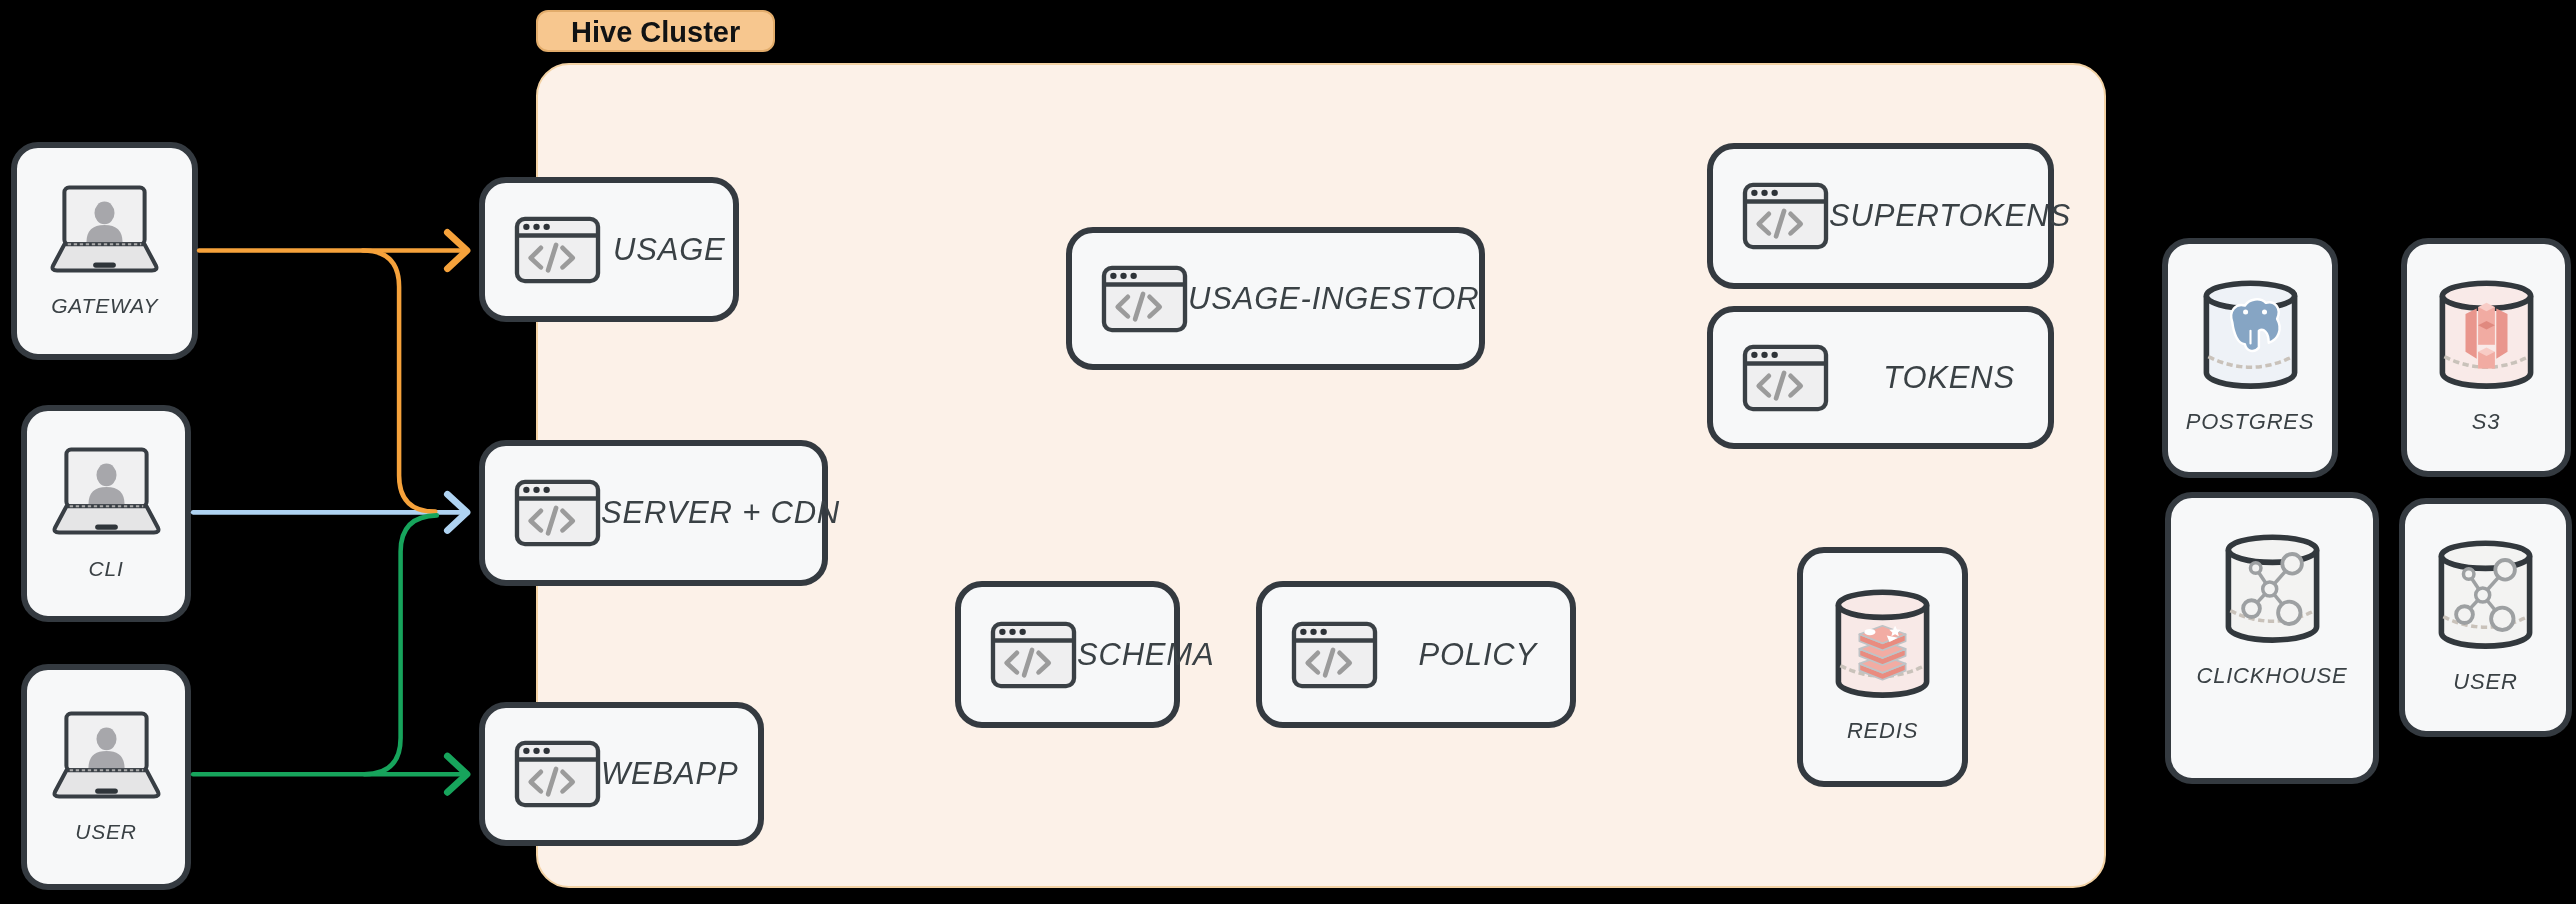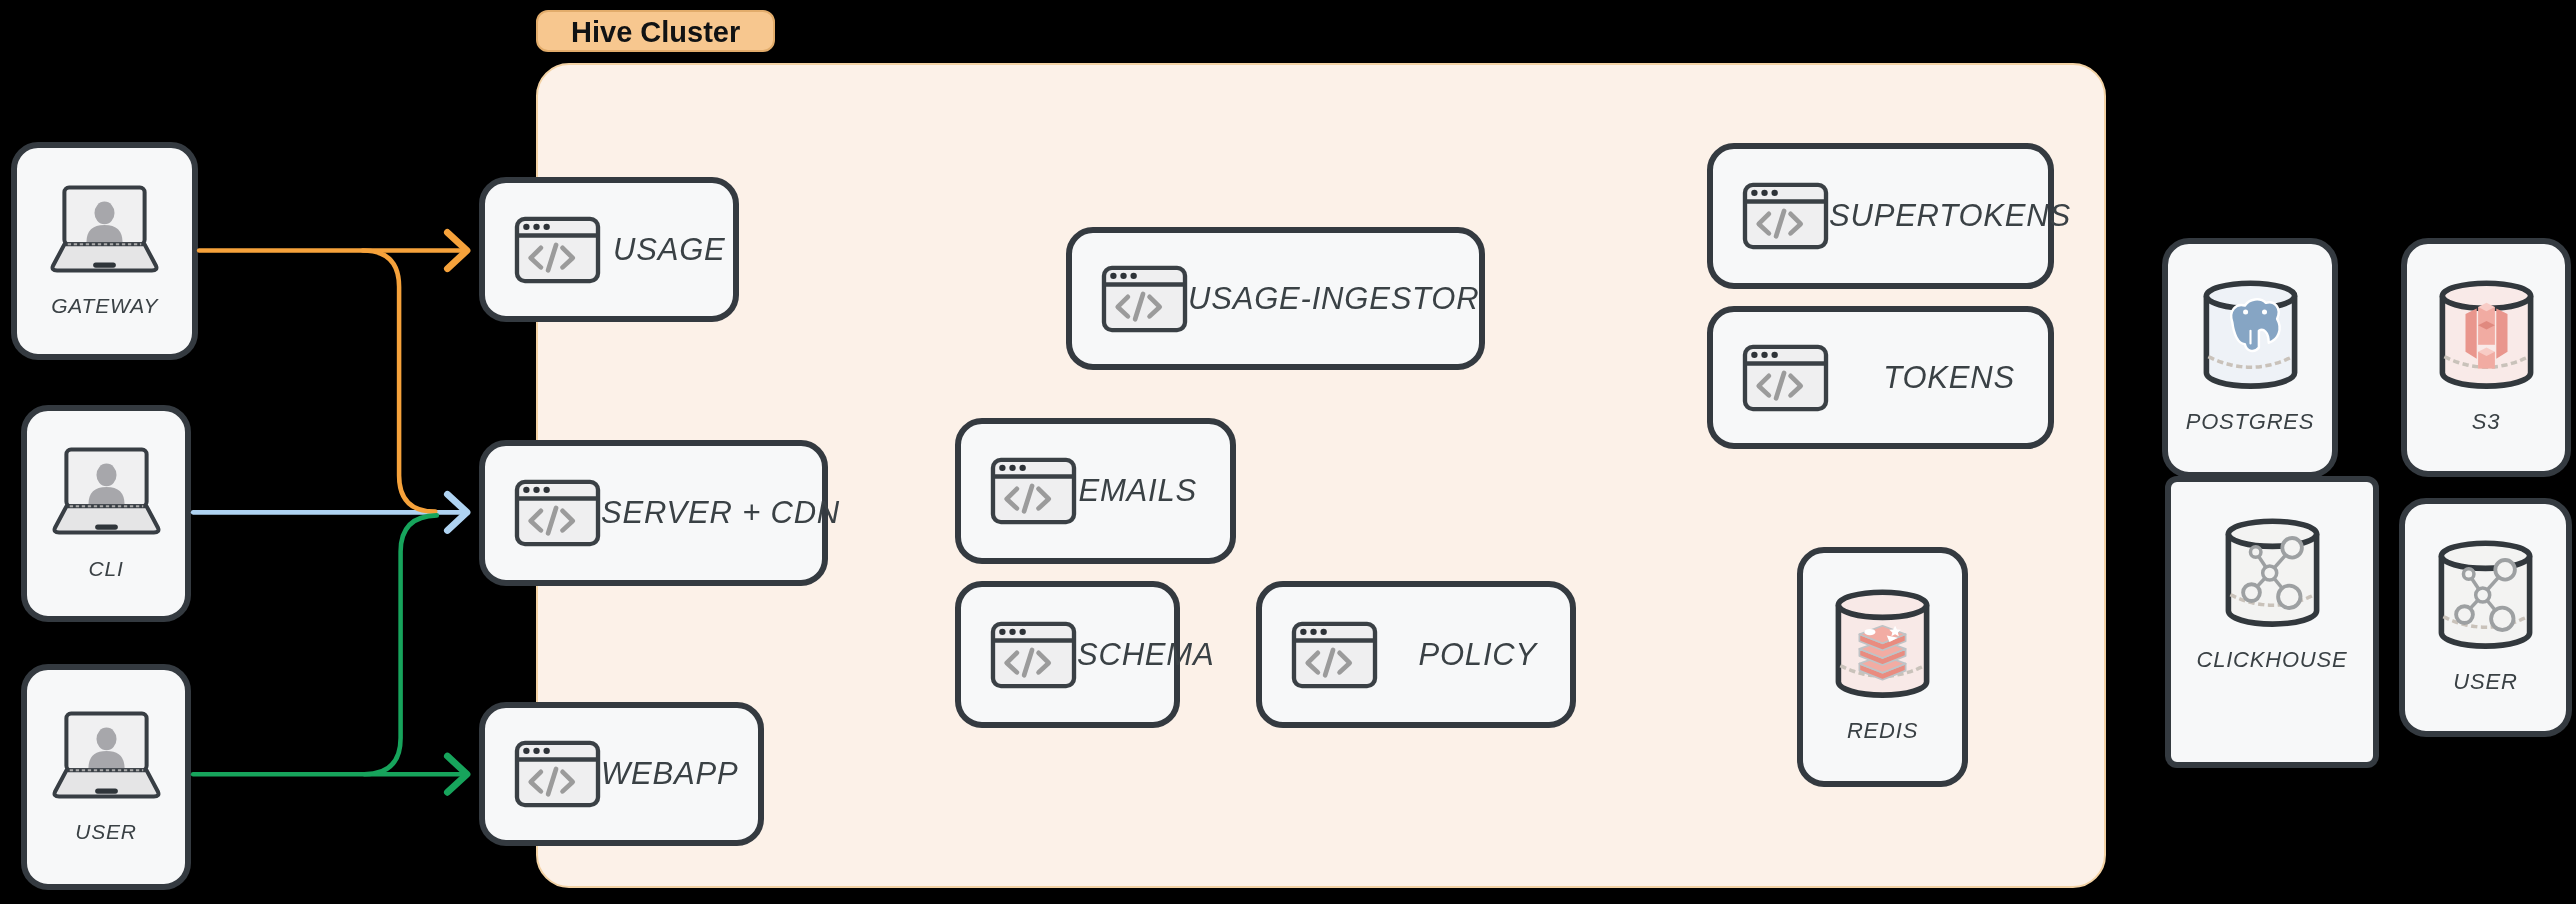--- a/index.html
+++ b/index.html
@@ -133,26 +133,20 @@
     <svg class="win" viewBox="0 0 120 94">
         <use href="#sym-win"></use>
       </svg>
     <span class="label">WEBAPP</span>
   </div>
   <div class="node svc" style="left:1066px;top:227px;width:419px;height:143px;">
     <svg class="win" viewBox="0 0 120 94">
         <use href="#sym-win"></use>
       </svg>
     <span class="label">USAGE-INGESTOR</span>
-  </div>
-  <div class="node svc" style="left:955px;top:418px;width:281px;height:146px;">
-    <svg class="win" viewBox="0 0 120 94">
-        <use href="#sym-win"></use>
-      </svg>
-    <span class="label">EMAILS</span>
   </div>
   <div class="node svc" style="left:955px;top:581px;width:225px;height:147px;">
     <svg class="win" viewBox="0 0 120 94">
         <use href="#sym-win"></use>
       </svg>
     <span class="label">SCHEMA</span>
   </div>
   <div class="node svc" style="left:1256px;top:581px;width:320px;height:147px;">
     <svg class="win" viewBox="0 0 120 94">
         <use href="#sym-win"></use>
@@ -219,21 +213,21 @@
       <path d="M100 50 L84 42 L84 114 L100 104 Z" fill="#E9968D"></path>
       <path d="M58 40 L82 40 L82 94 L58 94 Z" fill="#F1ABA2"></path>
       <path d="M58 40 L70 34 L82 40 L70 46 Z" fill="#F8CCC6"></path>
       <path d="M58 66 L70 60 L82 66 L70 72 Z" fill="#E0897F"></path>
       <path d="M58 104 L82 104 L82 128 L58 128 Z" fill="#F1ABA2"></path>
       <path d="M58 104 L70 98 L82 104 L70 110 Z" fill="#F8CCC6"></path>
     </svg>
     <span class="label">S3</span>
   </div>
 
-  <div class="node db" style="left:2165px;top:476px;width:214px;height:292px;border-radius:12px;">
+  <div class="node db" style="left:2165px;top:492px;width:214px;height:292px;">
     <svg class="cyl" viewBox="0 0 140 160">
       <g fill="#F3F3F2">
           <use href="#sym-cyl-shell"></use>
         </g>
       <use href="#sym-cyl-dash"></use>
       <use href="#sym-molecule"></use>
     </svg>
     <span class="label">CLICKHOUSE</span>
   </div>
 

